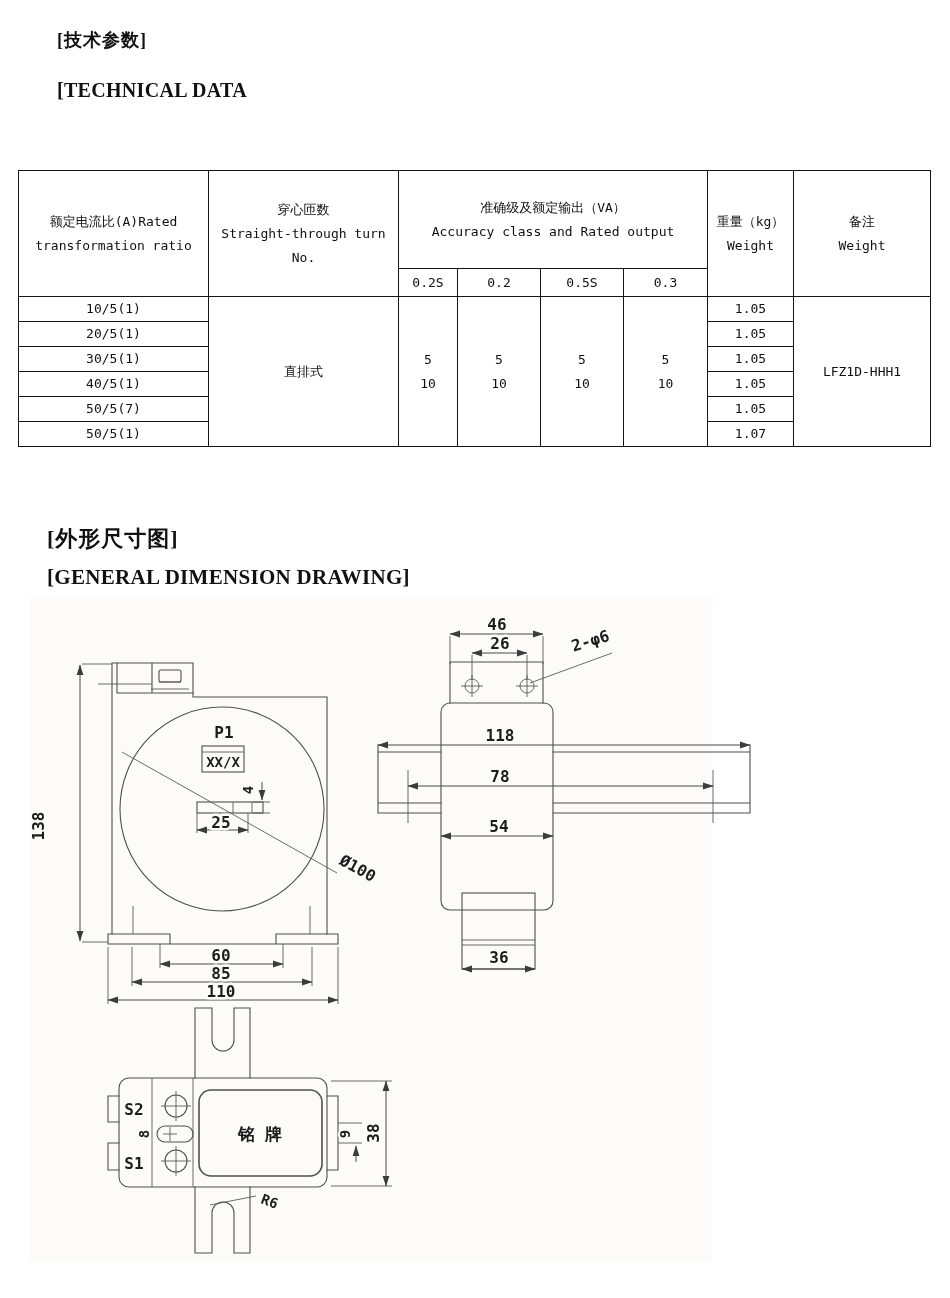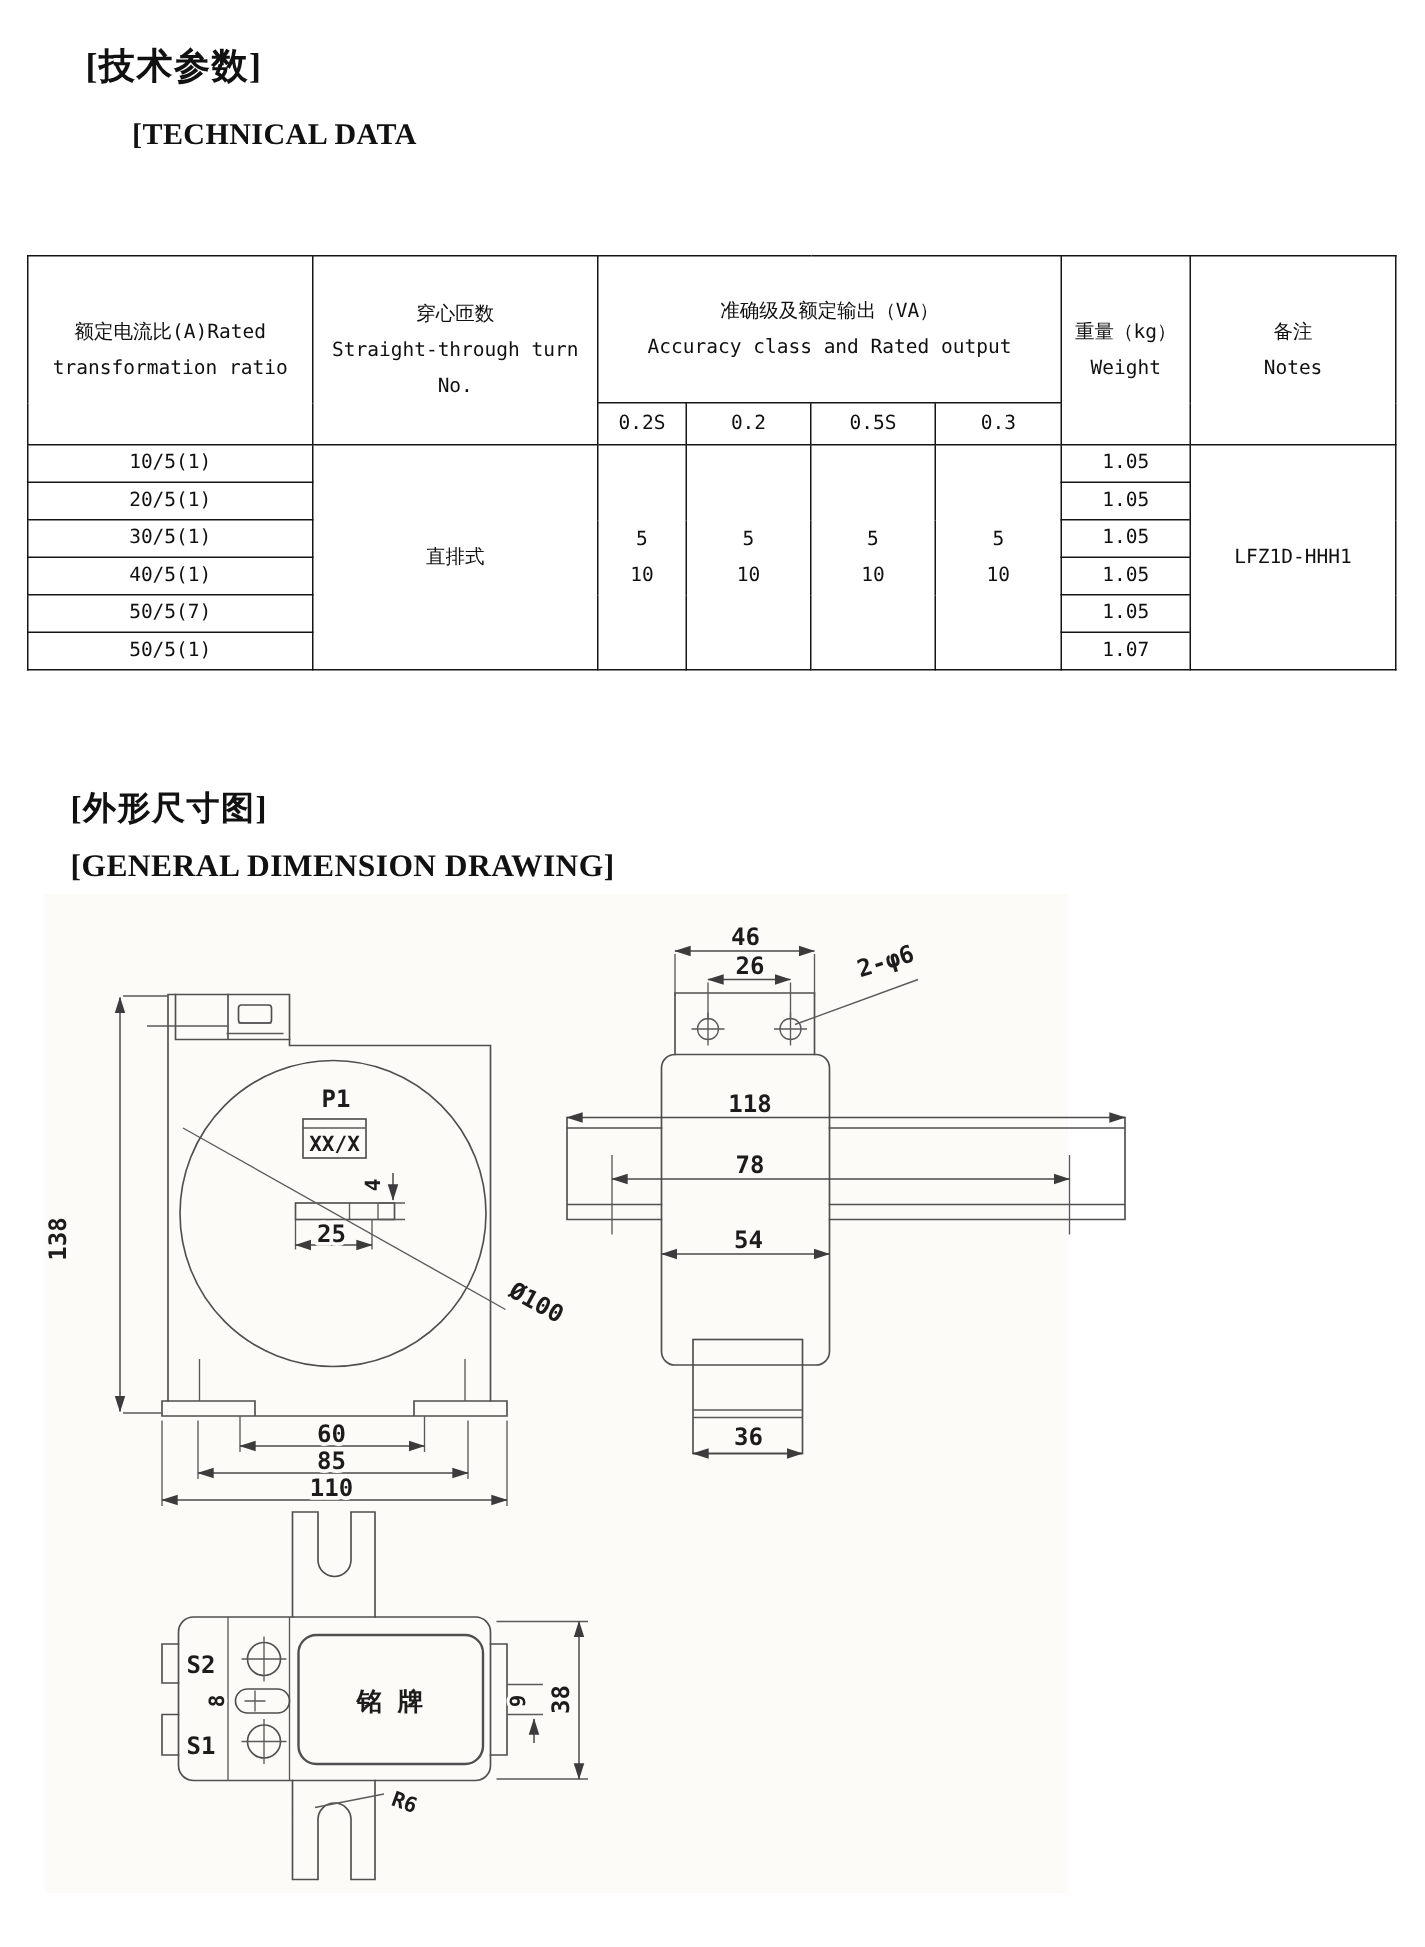--- a/index.html
+++ b/index.html
@@ -1,18 +1,18 @@
 <!DOCTYPE html>
 <html><head>
 <meta charset="utf-8">
 <style>
   html,body{margin:0;padding:0;background:#ffffff;}
   #page{position:relative;width:950px;height:1298px;background:#ffffff;overflow:hidden;
         font-family:"Liberation Serif", serif;color:#111;}
-  .h-zh{position:absolute;font-weight:bold;font-size:24px;letter-spacing:1px;}
+  .h-zh{position:absolute;font-weight:bold;font-size:18px;letter-spacing:1px;}
   .h-en{position:absolute;font-weight:bold;font-size:20px;letter-spacing:.3px;}
   
   #tdata{position:absolute;left:18px;top:170px;border-collapse:collapse;table-layout:fixed;
          width:912px;font-family:"DejaVu Sans Mono", monospace;font-size:13px;color:#101010;}
   #tdata td,#tdata th{border:1.6px solid #151515;text-align:center;vertical-align:middle;
          font-weight:normal;white-space:pre-line;line-height:24px;padding:0;}
   #tdata tr.hdr th{height:97px;}
   #tdata tr.sub td{height:27px;margin-top:40px;}
   #tdata tr.row td{height:24px;}
   .acc-val{line-height:27px;}
@@ -26,21 +26,21 @@
   .dim{font-size:16px;paint-order:stroke;stroke:#fcfbf7;stroke-width:5px;stroke-linejoin:round;text-anchor:middle;}
   .dims{font-size:14px;paint-order:stroke;stroke:#fcfbf7;stroke-width:4px;stroke-linejoin:round;text-anchor:middle;}
   .lbl{font-size:16px;text-anchor:middle;}
 </style>
 </head>
 <body>
 
 <div id="page">
 
   <div class="h-zh" style="left:57px;top:28px;">[技术参数]</div>
-  <div class="h-en" style="left:57px;top:79px;margin-left:31px;">[TECHNICAL DATA</div>
+  <div class="h-en" style="left:57px;top:79px;">[TECHNICAL DATA</div>
 
   <table id="tdata">
     <colgroup>
       <col style="width:190px">
         <col style="width:190px">
         <col style="width:59px">
         <col style="width:83px">
       <col style="width:83px">
         <col style="width:84px">
         <col style="width:86px">
@@ -51,21 +51,21 @@
       <th rowspan="2">额定电流比(A)Rated
 transformation ratio</th>
       <th rowspan="2">穿心匝数
 Straight-through turn
 No.</th>
       <th colspan="4">准确级及额定输出（VA）
 Accuracy class and Rated output</th>
       <th rowspan="2">重量（kg）
 Weight</th>
       <th rowspan="2">备注
-Notes</th>
+Weight</th>
     </tr>
     <tr class="sub">
       <td>0.2S</td>
       <td>0.2</td>
       <td>0.5S</td>
       <td>0.3</td>
     </tr>
     <tr class="row">
       <td>10/5(1)</td>
       <td rowspan="6">直排式</td>

